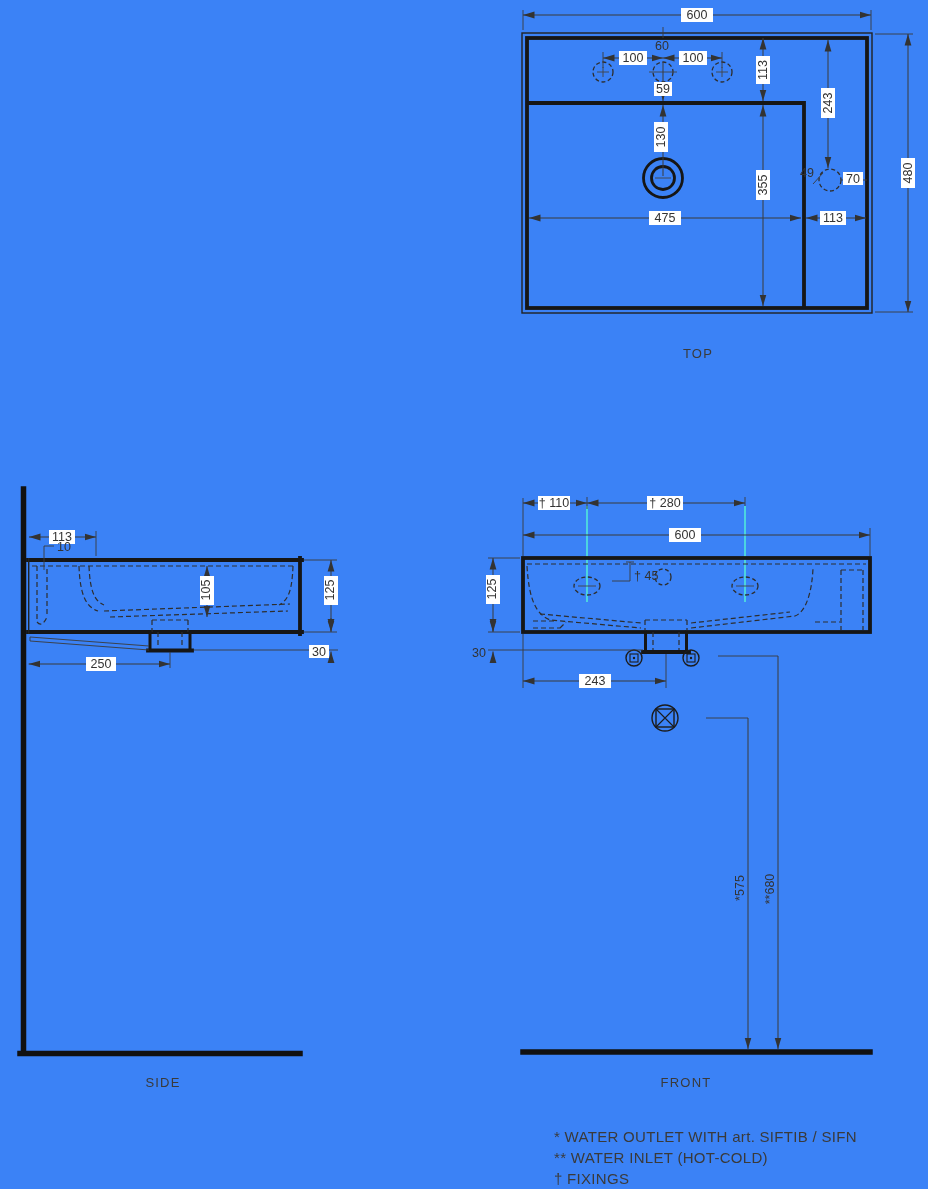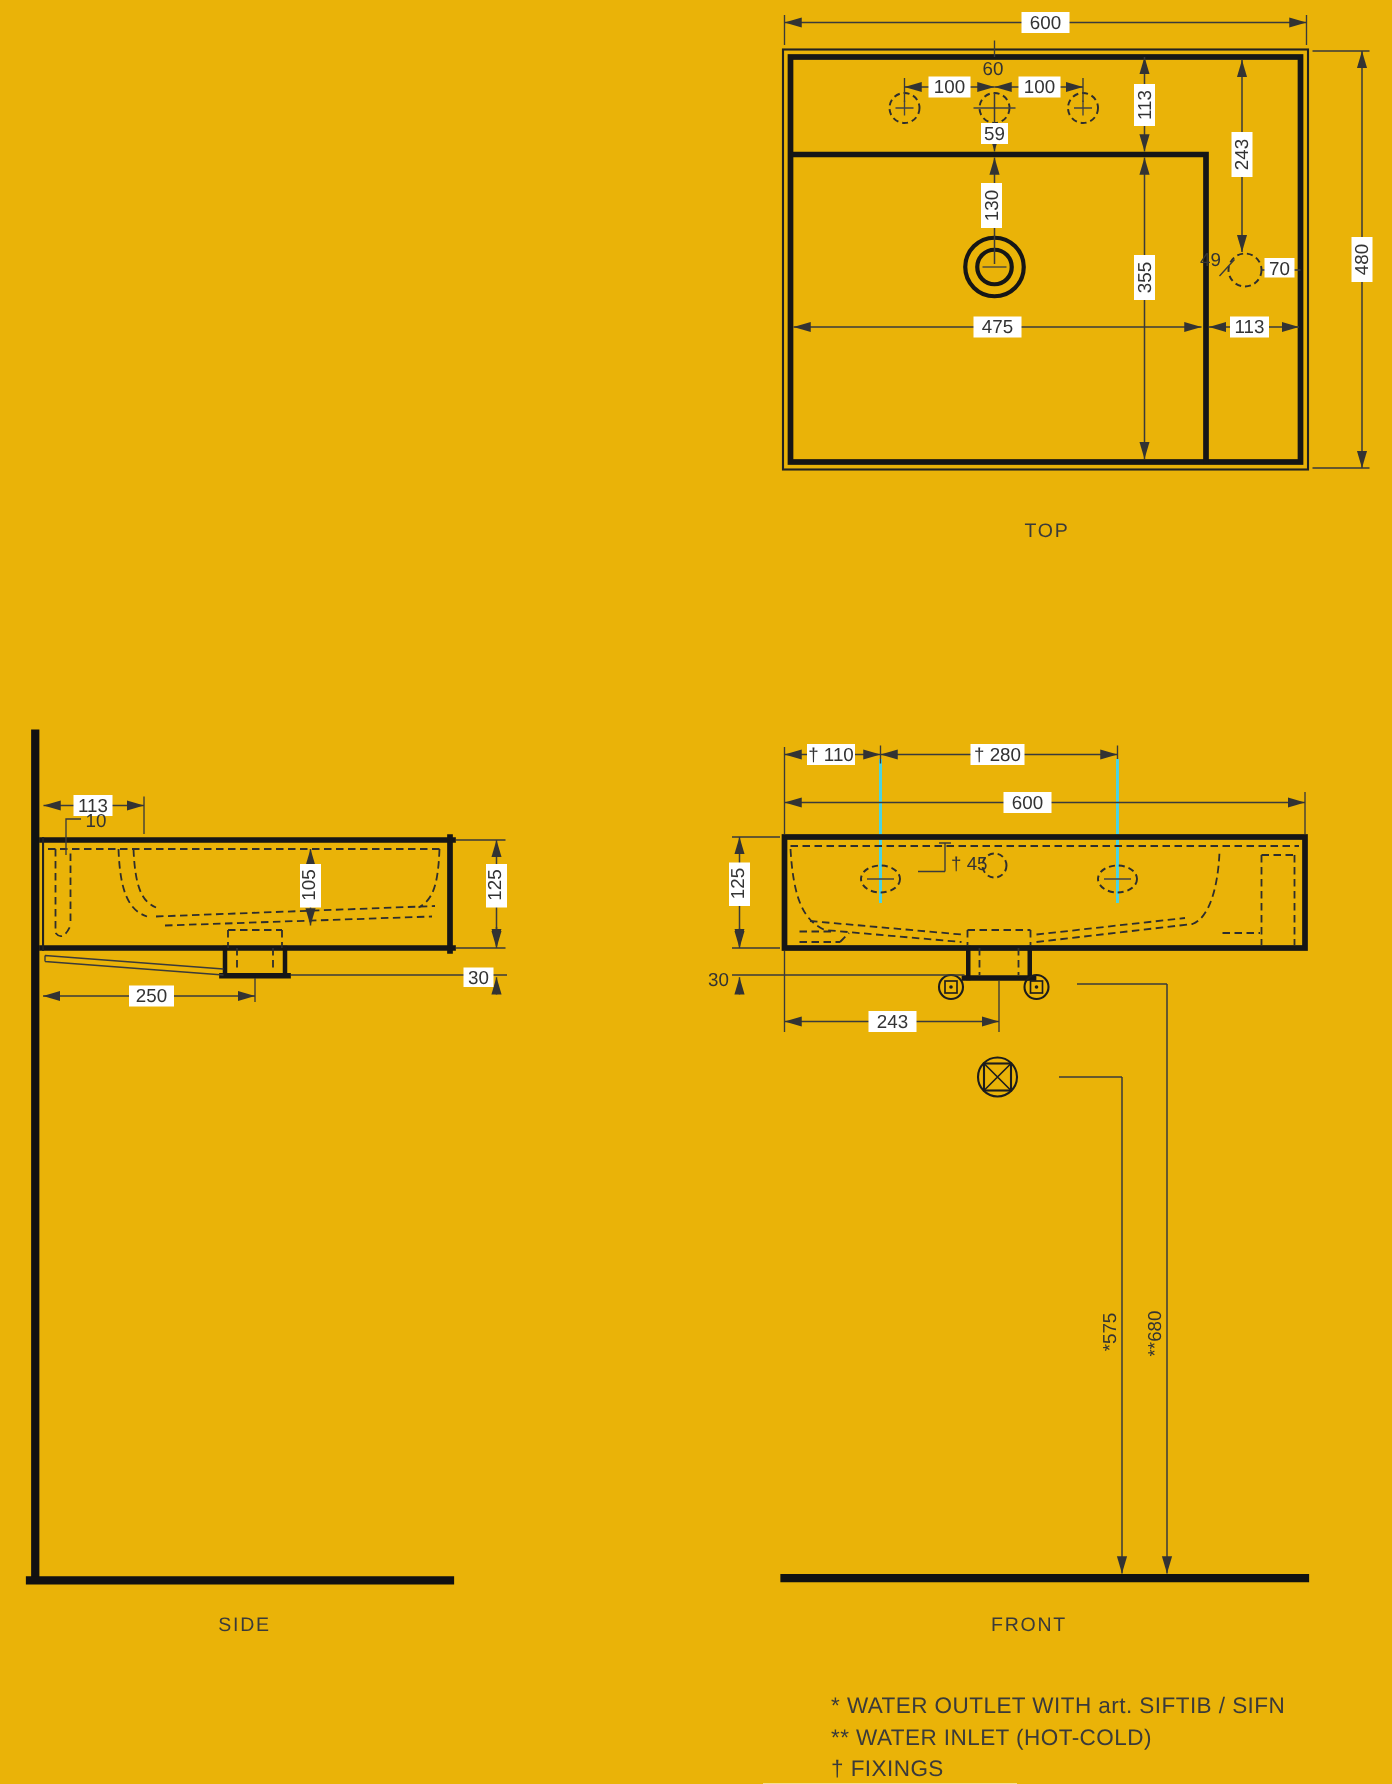--- a/index.html
+++ b/index.html
@@ -1,16 +1,16 @@
 <!DOCTYPE html>
 <html><head>
 <meta charset="utf-8">
 <style>
   html,body{margin:0;padding:0;background:#fff;}
-  #canvas{position:relative;width:928px;height:1189px;background:#eab308;}
+  #canvas{position:relative;width:928px;height:1189px;background:#3b82f6;}
   svg text{font-family:"Liberation Sans","DejaVu Sans",sans-serif;fill:#333;}
   .dt{font-size:12.5px;}
   .lbl{font-size:13px;letter-spacing:1.2px;fill:#3a3a3a;}
   .leg{font-size:15px;letter-spacing:.3px;fill:#3a3a3a;}
   .t4{stroke:#161616;stroke-width:3.8;fill:none;stroke-linecap:square;}
   .t3{stroke:#161616;stroke-width:3;fill:none;stroke-linecap:square;}
   .t1{stroke:#222;stroke-width:1.4;fill:none;}
   .wall{stroke:#111;stroke-width:5.5;fill:none;stroke-linecap:square;}
   .floor{stroke:#111;stroke-width:5.5;fill:none;stroke-linecap:square;}
   .dim{stroke:#3a3a3a;stroke-width:1;fill:none;}

